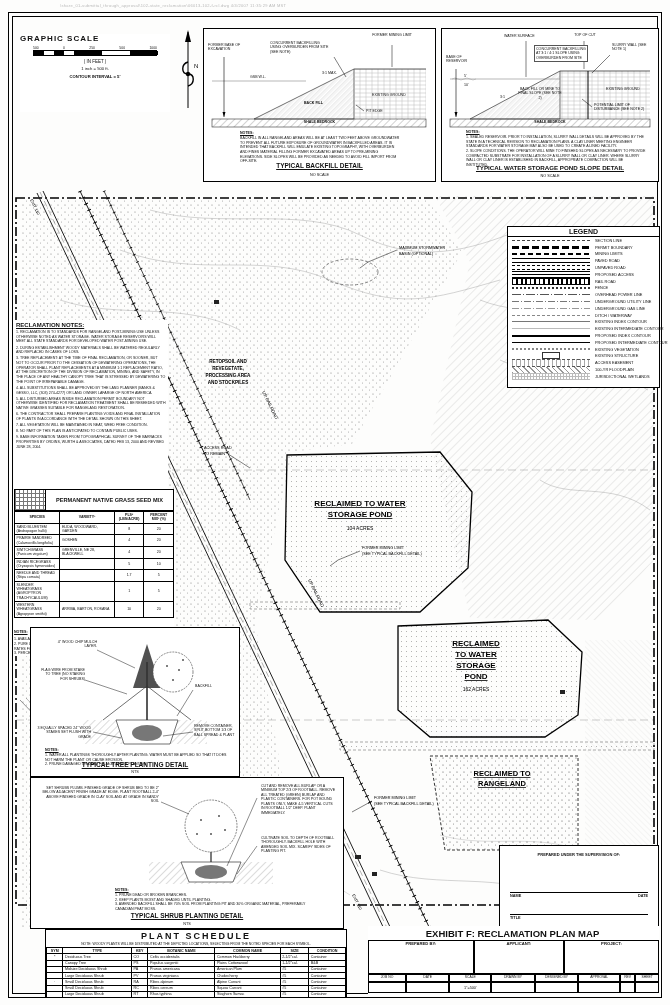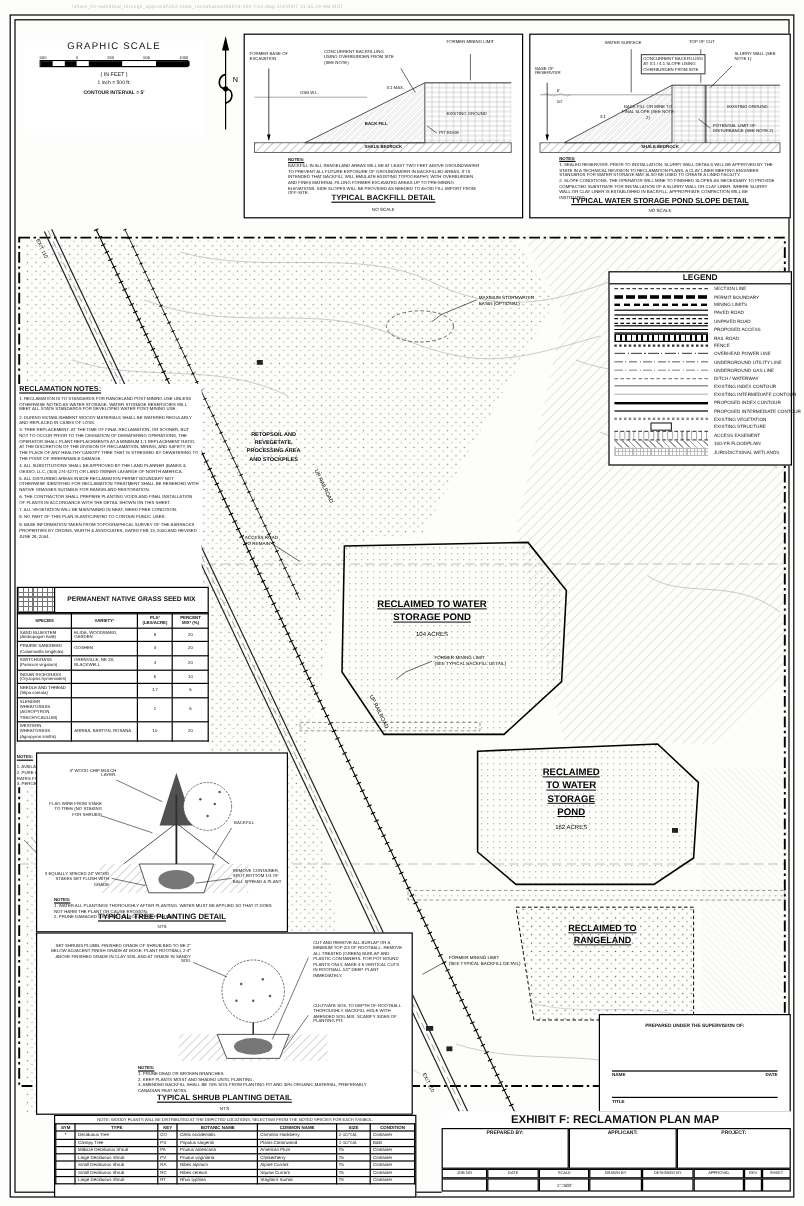--- a/index.html
+++ b/index.html
@@ -188,21 +188,21 @@
 
   <g stroke="#000" stroke-width="0.5" fill="none">
     <path d="M 397 250 L 368 262 L 360 268"></path>
     <path d="M 225 452 L 250 468"></path>
     <path d="M 360 551 L 338 560 L 330 566"></path>
     <path d="M 372 801 L 352 812"></path>
   </g>
 </svg>
 
 <div class="nopanel" style="left:20px;top:34px;width:150px;height:78px;">
-  <div style="font-size:8px;font-weight:normal;text-align:center;letter-spacing:1px;">GRAPHIC SCALE</div>
+  <div style="font-size:8px;font-weight:bold;letter-spacing:1px;">GRAPHIC SCALE</div>
   <div style="margin:3px auto 0;width:124px;">
     <div class="ticks">
       <span>500</span>
       <span>0</span>
       <span>250</span>
       <span>500</span>
       <span>1000</span>
     </div>
     <div class="scale-bar">
       <div style="width:10px;background:#000;"></div>
@@ -534,20 +534,21 @@
     <span style="font-weight:bold;text-decoration:underline;font-size:3.6px;">NOTES:</span>
     <div class="tiny">1. PRUNE DEAD OR BROKEN BRANCHES.</div>
     <div class="tiny">2. KEEP PLANTS MOIST AND SHADED UNTIL PLANTING.</div>
     <div class="tiny">3. AMENDED BACKFILL SHALL BE 70% SOIL FROM PLANTING PIT AND 30% ORGANIC MATERIAL, PREFERABLY CANADIAN PEAT MOSS.</div>
   </div>
   <div class="dt" style="position:absolute;left:0;top:134px;width:100%;font-size:6.5px;">TYPICAL SHRUB PLANTING DETAIL</div>
   <div style="position:absolute;left:0;top:144px;width:100%;text-align:center;font-size:3.8px;">NTS</div>
 </div>
 
 <div class="panel" style="left:45px;top:929px;width:300px;height:67px;">
+  <div style="font-size:9px;font-weight:bold;text-align:center;letter-spacing:2px;margin-top:1px;">PLANT SCHEDULE</div>
   <div style="font-size:3.4px;text-align:center;margin:1px 0;">NOTE: WOODY PLANTS WILL BE DISTRIBUTED AT THE DEPICTED LOCATIONS, SELECTING FROM THE NOTED SPECIES FOR EACH SYMBOL.</div>
   <table class="ps-table">
     <tbody>
         <tr>
       <th style="width:13px;">SYM</th>
       <th style="width:70px;">TYPE</th>
       <th style="width:13px;">KEY</th>
       <th style="width:68px;">BOTANIC NAME</th>
       <th style="width:66px;">COMMON NAME</th>
       <th style="width:26px;">SIZE</th>

